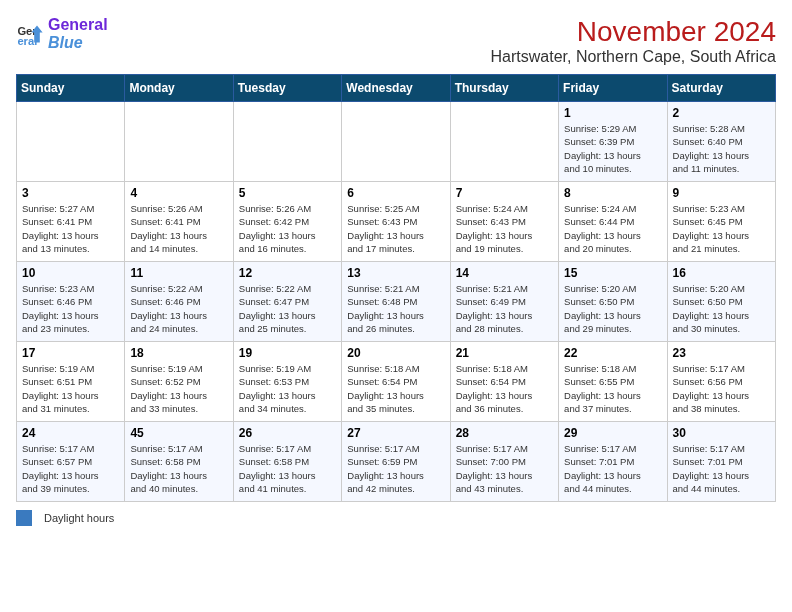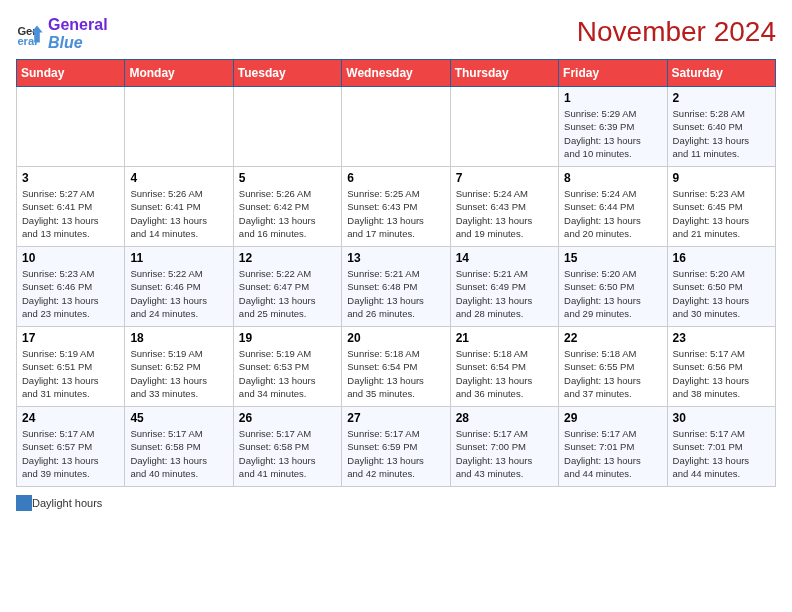--- a/index.html
+++ b/index.html
@@ -36,21 +36,21 @@
     .subtitle {
       font-size: 16px;
       color: #333;
     }
     .calendar-table {
       width: 100%;
       border-collapse: collapse;
       font-size: 10.5px;
     }
     .calendar-table th {
-      background-color: #ef4444;
+      background-color: #0c4a6e;
       color: #fff;
       padding: 6px 4px;
       text-align: left;
       font-size: 12px;
       font-weight: bold;
       border: 1px solid #2a5a9f;
     }
     .calendar-table td {
       border: 1px solid #ccc;
       vertical-align: top;
@@ -75,21 +75,21 @@
       font-size: 9.5px;
       color: #333;
       line-height: 1.4;
     }
     .empty-cell {
       background: #fff !important;
     }
     .legend {
       display: flex;
       align-items: center;
-      gap: 0;
+      gap: 12px;
       margin-top: 8px;
       font-size: 11px;
       color: #333;
     }
     .legend-box {
       width: 16px;
       height: 16px;
       background: #3a7abf;
       display: inline-block;
     }
@@ -104,20 +104,21 @@
       <text x="2" y="36" font-size="16" font-weight="bold" fill="#4a90d9">eral</text>
       <polygon points="30,8 38,18 34,18 34,32 26,32 26,18 22,18" fill="#4a90d9"></polygon>
     </svg>
     <div>
       <div style="font-size:16px;font-weight:bold;color:#6d28d9;line-height:1.1;">General</div>
       <div style="font-size:16px;font-weight:bold;color:#4a90d9;line-height:1.1;font-style:italic;">Blue</div>
     </div>
   </div>
   <div class="title-block">
     <div class="month-title">November 2024</div>
+    <div class="subtitle">Hartswater, Northern Cape, South Africa</div>
   </div>
 </div>
 
 <table class="calendar-table">
   <thead>
     <tr>
     <th>Sunday</th>
         <th>Monday</th>
         <th>Tuesday</th>
         <th>Wednesday</th>

